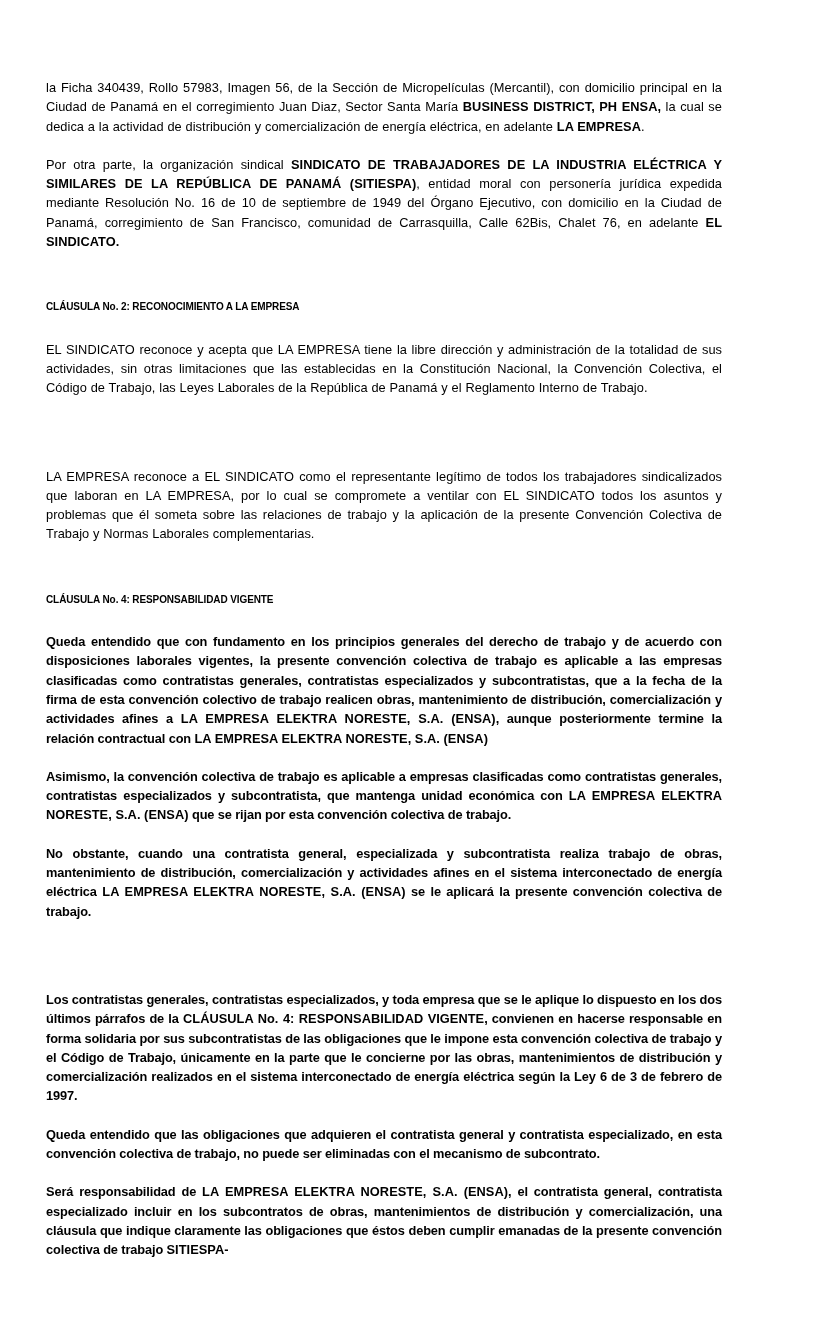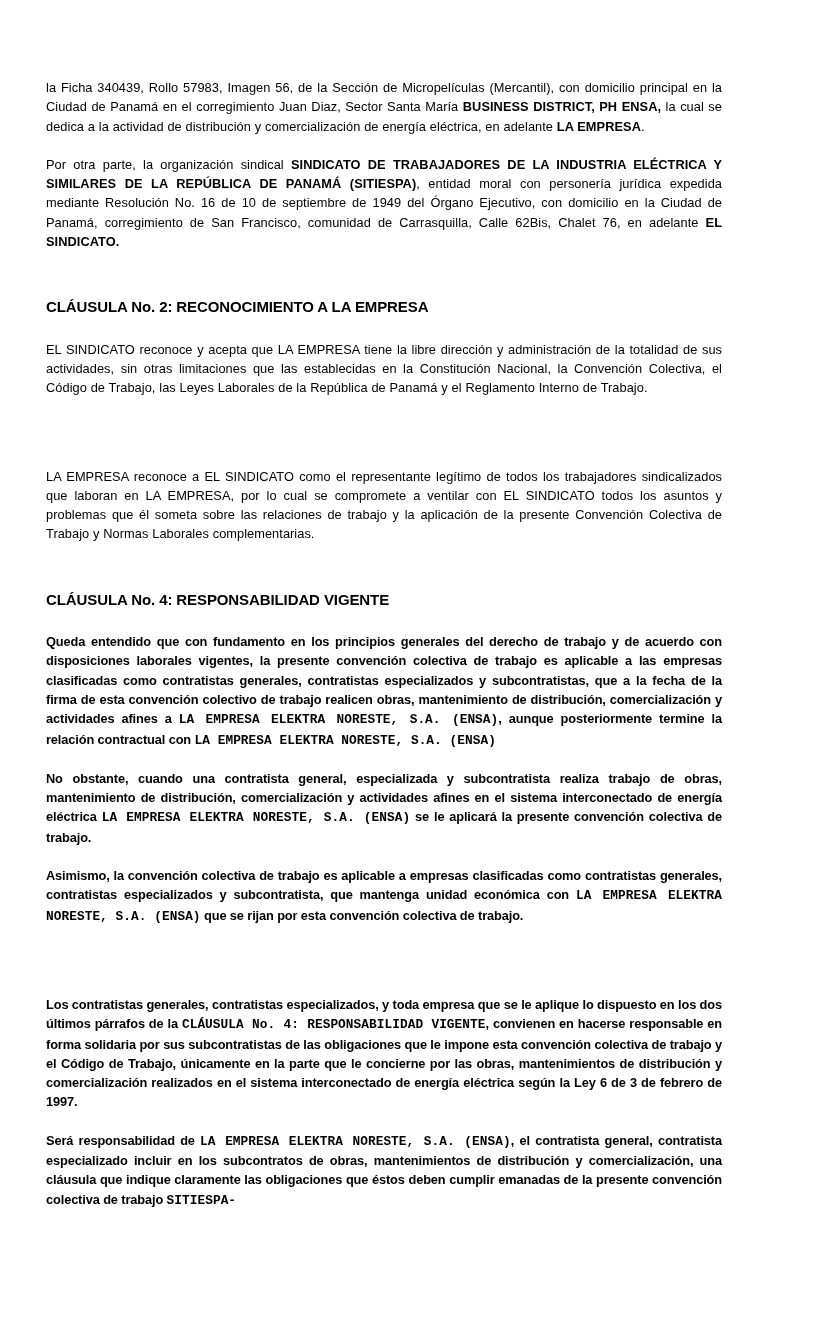--- a/index.html
+++ b/index.html
@@ -42,51 +42,52 @@
   
   p.bold {
     font-weight: 700;
     letter-spacing: -0.12px;
     word-spacing: 0px;
   }
 
   
   h2.clause {
     margin: 0 0 0 0;
-    font-size: 15px;
+    font-size: 10px;
     line-height: 19.3px;
     font-weight: 700;
     letter-spacing: -0.1px;
     text-align: left;
   }
   .gap-after-heading { height: 23px; }
   .gap-block-lg { height: 27px; }
 
   b, strong { font-weight: 700; }
   
-  .bold b { letter-spacing: 0.05px; font-family: Liberation Mono, monospace; }
+  .bold b { letter-spacing: 0.05px; }
 </style>
 </head>
 <body>
 
 <div class="page">
   <div class="content" id="body-content">
       <p class="para normal"><span>la Ficha 340439, Rollo 57983, Imagen 56, de la Sección de Micropelículas (Mercantil), con domicilio principal en la Ciudad de Panamá en el corregimiento Juan Diaz, Sector Santa María </span><b>BUSINESS DISTRICT, PH ENSA,</b><span> la cual se dedica a la actividad de distribución y comercialización de energía eléctrica, en adelante </span><b>LA EMPRESA</b><span>.</span></p>
       <p class="para normal"><span>Por otra parte, la organización sindical </span><b>SINDICATO DE TRABAJADORES DE LA INDUSTRIA ELÉCTRICA Y SIMILARES DE LA REPÚBLICA DE PANAMÁ (SITIESPA)</b><span>, entidad moral con personería jurídica expedida mediante Resolución No. 16 de 10 de septiembre de 1949 del Órgano Ejecutivo, con domicilio en la Ciudad de Panamá, corregimiento de San Francisco, comunidad de Carrasquilla, Calle 62Bis, Chalet 76, en adelante </span><b>EL SINDICATO.</b></p>
       <div class="gap-block-lg"></div>
       <h2 class="clause">CLÁUSULA No. 2: RECONOCIMIENTO A LA EMPRESA</h2>
       <div class="gap-after-heading"></div>
       <p class="para normal"><span>EL SINDICATO reconoce y acepta que LA EMPRESA tiene la libre dirección y administración de la totalidad de sus actividades, sin otras limitaciones que las establecidas en la Constitución Nacional, la Convención Colectiva, el Código de Trabajo, las Leyes Laborales de la República de Panamá y el Reglamento Interno de Trabajo.</span></p>
       <div class="gap-block-lg"></div>
       <div class="gap-after-heading"></div>
       <p class="para normal"><span>LA EMPRESA reconoce a EL SINDICATO como el representante legítimo de todos los trabajadores sindicalizados que laboran en LA EMPRESA, por lo cual se compromete a ventilar con EL SINDICATO todos los asuntos y problemas que él someta sobre las relaciones de trabajo y la aplicación de la presente Convención Colectiva de Trabajo y Normas Laborales complementarias.</span></p>
       <div class="gap-block-lg"></div>
       <h2 class="clause">CLÁUSULA No. 4: RESPONSABILIDAD VIGENTE</h2>
       <div class="gap-after-heading"></div>
       <p class="para bold"><span>Queda entendido que con fundamento en los principios generales del derecho de trabajo y de acuerdo con disposiciones laborales vigentes, la presente convención colectiva de trabajo es aplicable a las empresas clasificadas como contratistas generales, contratistas especializados y subcontratistas, que a la fecha de la firma de esta convención colectivo de trabajo realicen obras, mantenimiento de distribución, comercialización y actividades afines a </span><b>LA EMPRESA ELEKTRA NORESTE, S.A. (ENSA)</b><span>, aunque posteriormente termine la relación contractual con </span><b>LA EMPRESA ELEKTRA NORESTE, S.A. (ENSA)</b></p>
+      <p class="para bold"><span>Asimismo, la convención colectiva de trabajo es aplicable a empresas clasificadas como contratistas generales, contratistas especializados y subcontratista, que mantenga unidad económica con </span><b>LA EMPRESA ELEKTRA NORESTE, S.A. (ENSA)</b><span> que se rijan por esta convención colectiva de trabajo.</span></p>
       <p class="para bold"><span>No obstante, cuando una contratista general, especializada y subcontratista realiza trabajo de obras, mantenimiento de distribución, comercialización y actividades afines en el sistema interconectado de energía eléctrica </span><b>LA EMPRESA ELEKTRA NORESTE, S.A. (ENSA)</b><span> se le aplicará la presente convención colectiva de trabajo.</span></p>
-      <p class="para bold"><span>Asimismo, la convención colectiva de trabajo es aplicable a empresas clasificadas como contratistas generales, contratistas especializados y subcontratista, que mantenga unidad económica con </span><b>LA EMPRESA ELEKTRA NORESTE, S.A. (ENSA)</b><span> que se rijan por esta convención colectiva de trabajo.</span></p>
       <div class="gap-block-lg"></div>
       <div class="gap-after-heading"></div>
       <p class="para bold"><span>Los contratistas generales, contratistas especializados, y toda empresa que se le aplique lo dispuesto en los dos últimos párrafos de la </span><b>CLÁUSULA No. 4: RESPONSABILIDAD VIGENTE</b><span>, convienen en hacerse responsable en forma solidaria por sus subcontratistas de las obligaciones que le impone esta convención colectiva de trabajo y el Código de Trabajo, únicamente en la parte que le concierne por las obras, mantenimientos de distribución y comercialización realizados en el sistema interconectado de energía eléctrica según la Ley 6 de 3 de febrero de 1997.</span></p>
+      <p class="para bold"><span>Queda entendido que las obligaciones que adquieren el contratista general y contratista especializado, en esta convención colectiva de trabajo, no puede ser eliminadas con el mecanismo de subcontrato.</span></p>
       <p class="para bold"><span>Será responsabilidad de </span><b>LA EMPRESA ELEKTRA NORESTE, S.A. (ENSA)</b><span>, el contratista general, contratista especializado incluir en los subcontratos de obras, mantenimientos de distribución y comercialización, una cláusula que indique claramente las obligaciones que éstos deben cumplir emanadas de la presente convención colectiva de trabajo </span><b>SITIESPA-</b></p>
     </div>
 </div>
 
 </body></html>

